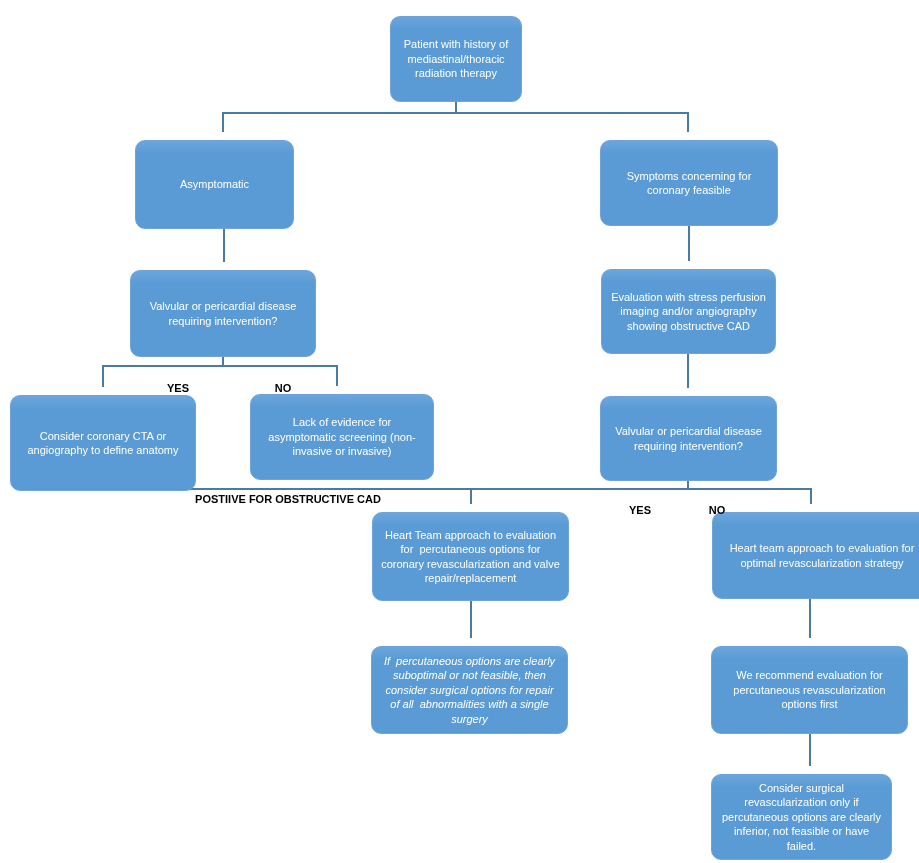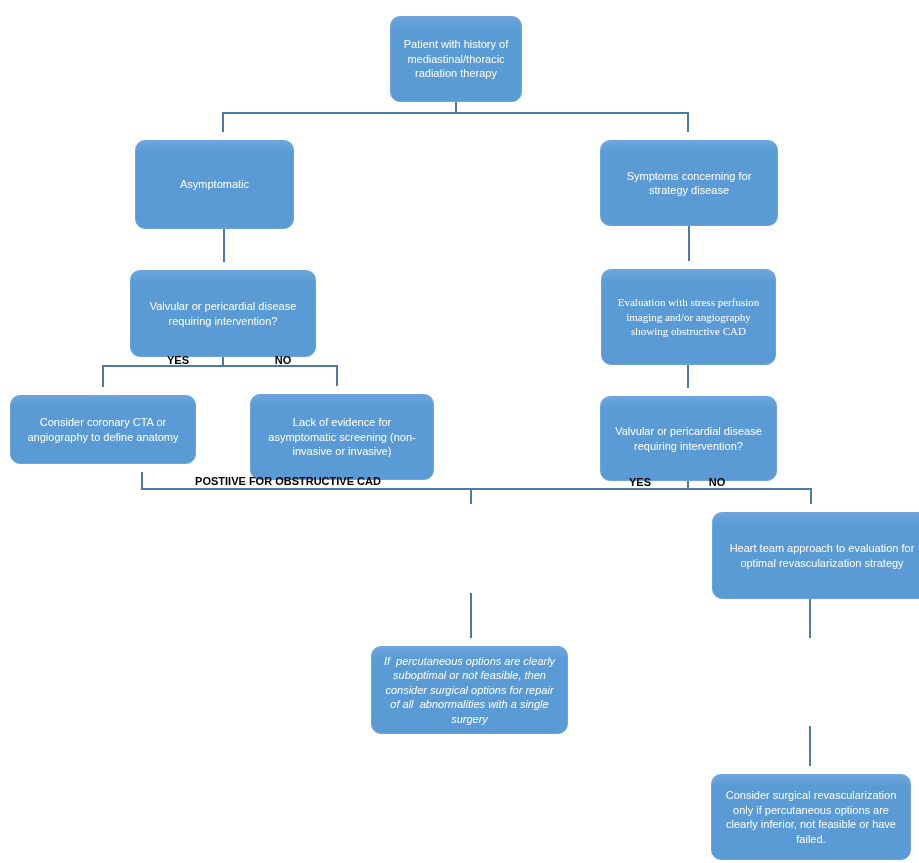--- a/index.html
+++ b/index.html
@@ -46,20 +46,21 @@
   }
   .node span { white-space: pre-wrap; }
   .edge-label {
     position: absolute;
     transform: translateX(-50%);
     font-size: 11px;
     font-weight: bold;
     color: var(--label-text);
     white-space: nowrap;
     line-height: 12px;
+    margin-top: 28px;
   }
 </style>
 </head>
 <body>
 
 <div class="canvas">
 
   <svg class="connector-layer" viewBox="0 0 919 863" xmlns="http://www.w3.org/2000/svg">
     <g fill="none" style="stroke: var(--connector);" stroke-width="2">
       <path d="M456 94 V114 M222 113 H689 M223 112 V132 M688 112 V132"></path>
@@ -76,60 +77,66 @@
 
   <div class="node" style="left:390px; top:8px; width:132px; height:86px;">
     <span>Patient with history of mediastinal/thoracic radiation therapy</span>
   </div>
 
   <div class="node" style="left:135px; top:132px; width:159px; height:89px;">
     <span>Asymptomatic</span>
   </div>
 
   <div class="node" style="left:600px; top:132px; width:178px; height:86px;">
-    <span>Symptoms concerning for strategy disease</span>
+    <span>Symptoms concerning for coronary feasible</span>
   </div>
 
   <div class="node" style="left:130px; top:262px; width:186px; height:87px;">
     <span>Valvular or pericardial disease requiring intervention?</span>
   </div>
 
-  <div class="node" style="left:601px; top:261px; width:175px; height:96px;font-family:Liberation Serif, serif;">
+  <div class="node" style="left:601px; top:261px; width:175px; height:85px;">
     <span>Evaluation with stress perfusion imaging and/or angiography  showing obstructive CAD</span>
   </div>
 
   <div class="node" style="left:600px; top:388px; width:177px; height:85px;">
     <span>Valvular or pericardial disease requiring intervention?</span>
   </div>
 
-  <div class="node" style="left:10px; top:387px; width:186px; height:69px;">
+  <div class="node" style="left:10px; top:387px; width:186px; height:96px;">
     <span>Consider coronary CTA or angiography to define anatomy</span>
   </div>
 
   <div class="node" style="left:250px; top:386px; width:184px; height:86px;">
     <span>Lack of evidence for asymptomatic screening (non-invasive or invasive)</span>
   </div>
 
+  <div class="node" style="left:372px; top:504px; width:197px; height:89px;">
+    <span>Heart Team approach to evaluation for  percutaneous options for coronary revascularization and valve repair/replacement</span>
+  </div>
 
   <div class="node" style="left:712px; top:504px; width:220px; height:87px;">
     <span>Heart team approach to evaluation for optimal revascularization strategy</span>
   </div>
 
   <div class="node" style="left:371px; top:638px; width:197px; height:88px;font-style:italic;">
     <span>If  percutaneous options are clearly suboptimal or not feasible, then consider surgical options for repair of all  abnormalities with a single surgery</span>
   </div>
 
+  <div class="node" style="left:711px; top:638px; width:197px; height:88px;">
+    <span>We recommend evaluation for percutaneous revascularization options first</span>
+  </div>
 
-  <div class="node" style="left:711px; top:766px; width:200px; height:86px;">
+  <div class="node" style="left:711px; top:766px; width:181px; height:86px;">
     <span>Consider surgical revascularization only if percutaneous options are clearly inferior, not feasible or have failed.</span>
   </div>
 
   <div class="edge-label" style="left:178px; top:354px;">YES</div>
 
   <div class="edge-label" style="left:283px; top:354px;">NO</div>
 
-  <div class="edge-label" style="left:288px; top:475px;">POSTIIVE FOR OBSTRUCTIVE CAD</div>
+  <div class="edge-label" style="left:288px; top:465px;">POSTIIVE FOR OBSTRUCTIVE CAD</div>
 
   <div class="edge-label" style="left:640px; top:476px;">YES</div>
 
   <div class="edge-label" style="left:717px; top:476px;">NO</div>
 
 </div>
 
 </body></html>

